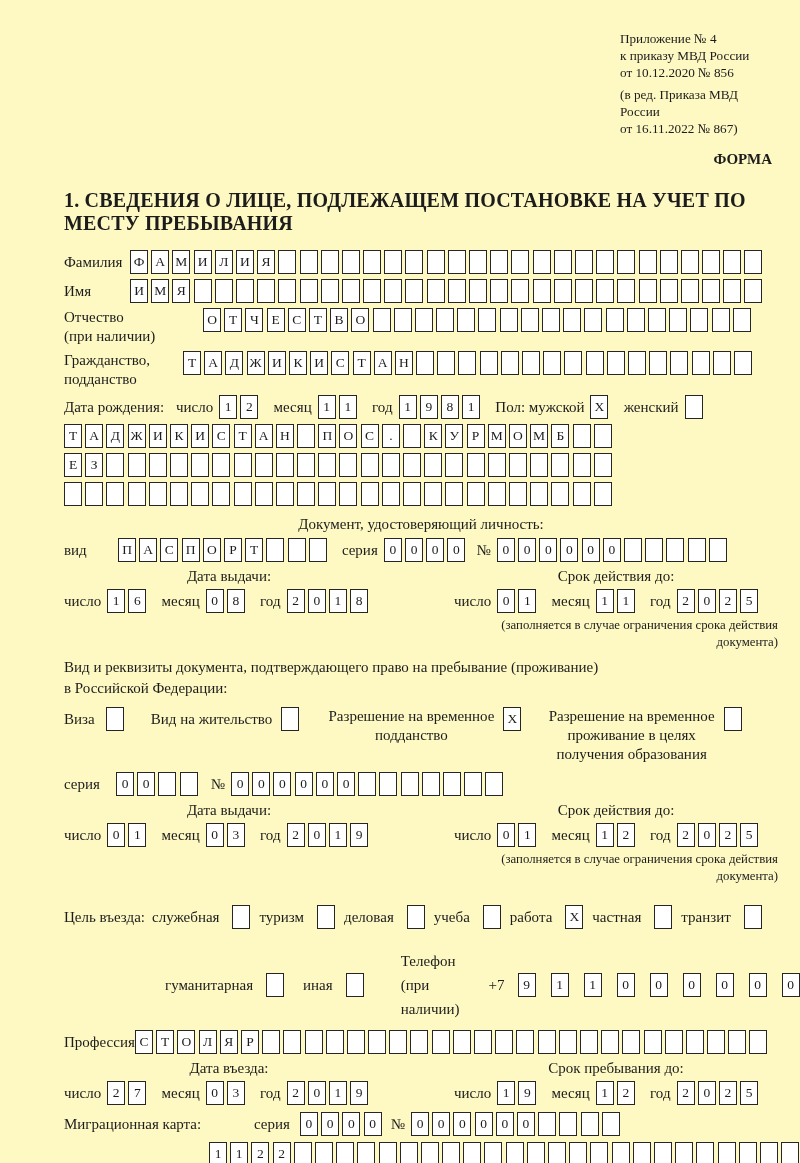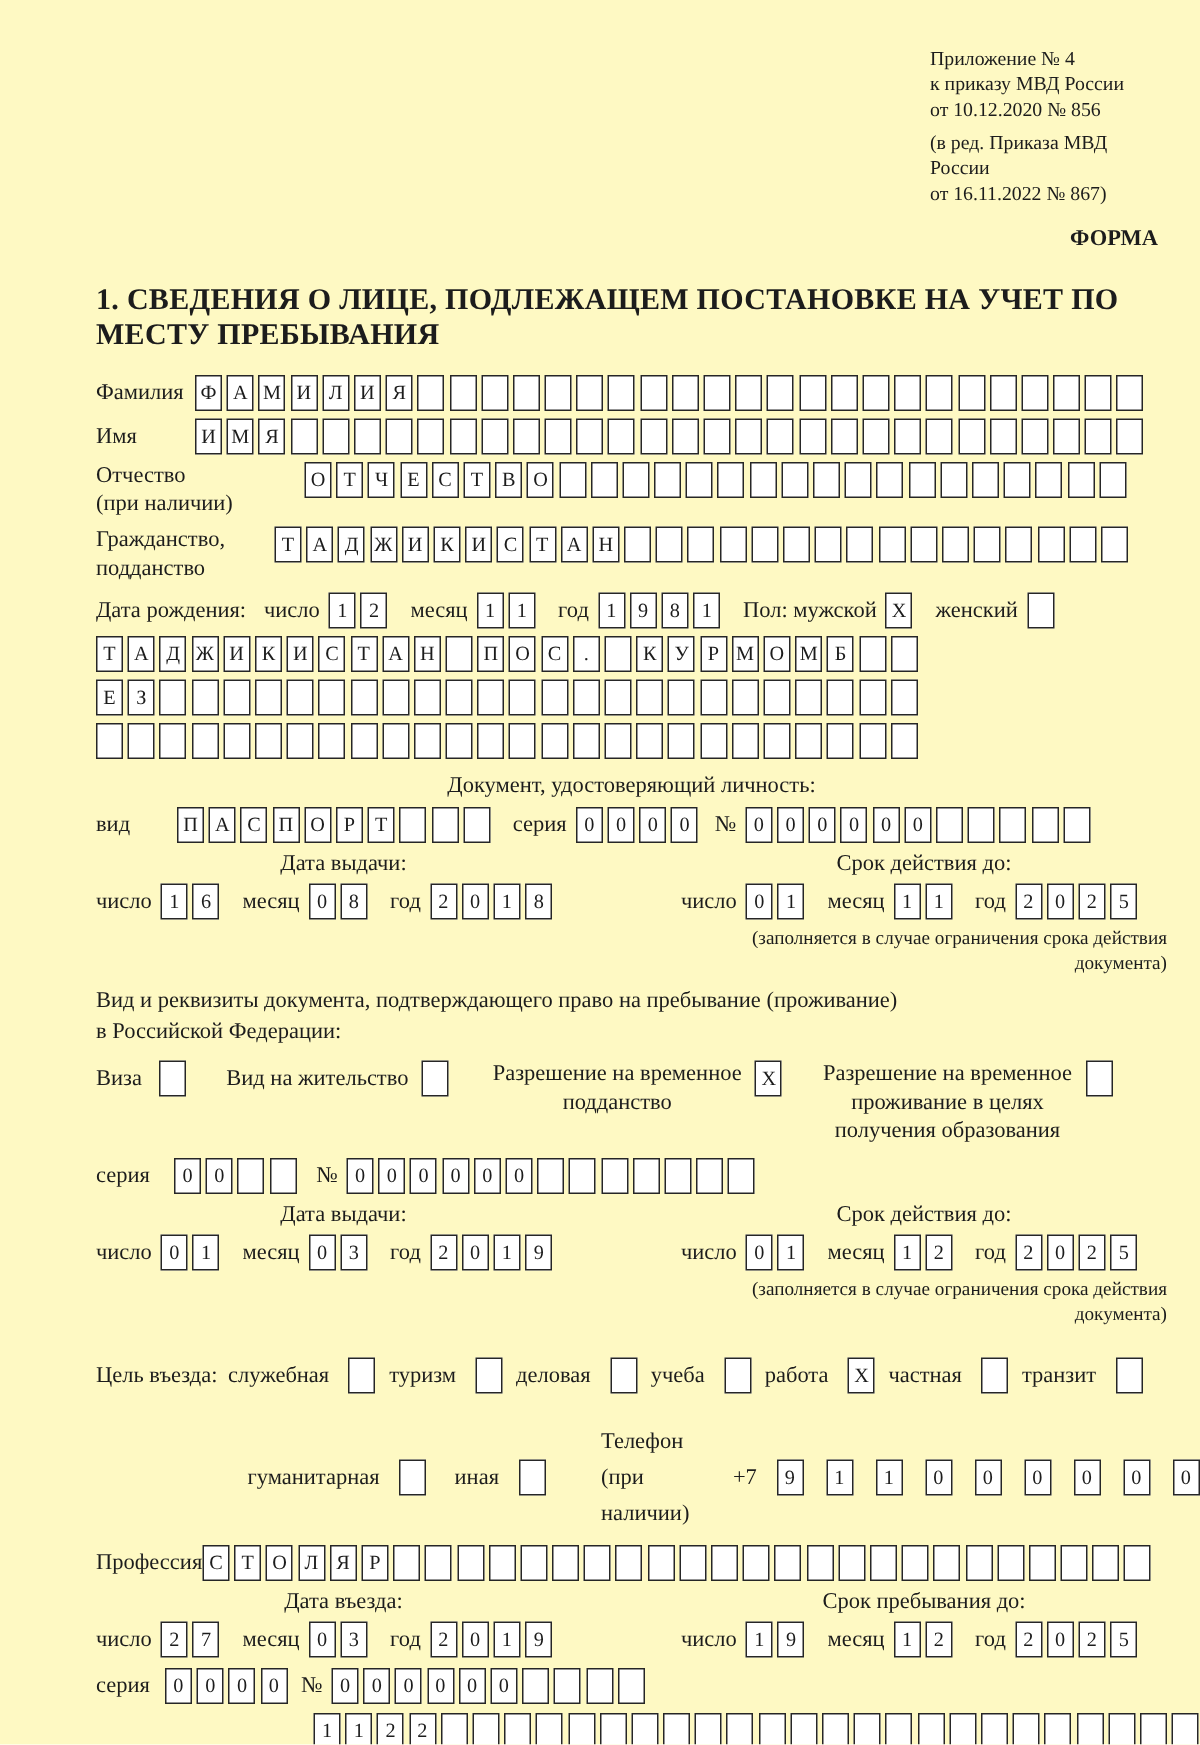--- a/index.html
+++ b/index.html
@@ -670,20 +670,21 @@
               <span class="box">2</span>
               <span class="box">0</span>
               <span class="box">2</span>
               <span class="box">5</span>
             </span>
         </span>
       </div>
     </div>
 
     <div class="frow" style="margin-top:7px">
+      <span class="flabel" style="width:190px">Миграционная карта:</span>
       <span class="flabel" style="margin-right:10px">серия</span>
       <span class="boxes">
           <span class="box">0</span>
           <span class="box">0</span>
           <span class="box">0</span>
           <span class="box">0</span>
         </span>
       <span class="dlbl" style="margin-left:6px">№</span>
       <span class="boxes">
           <span class="box">0</span>

